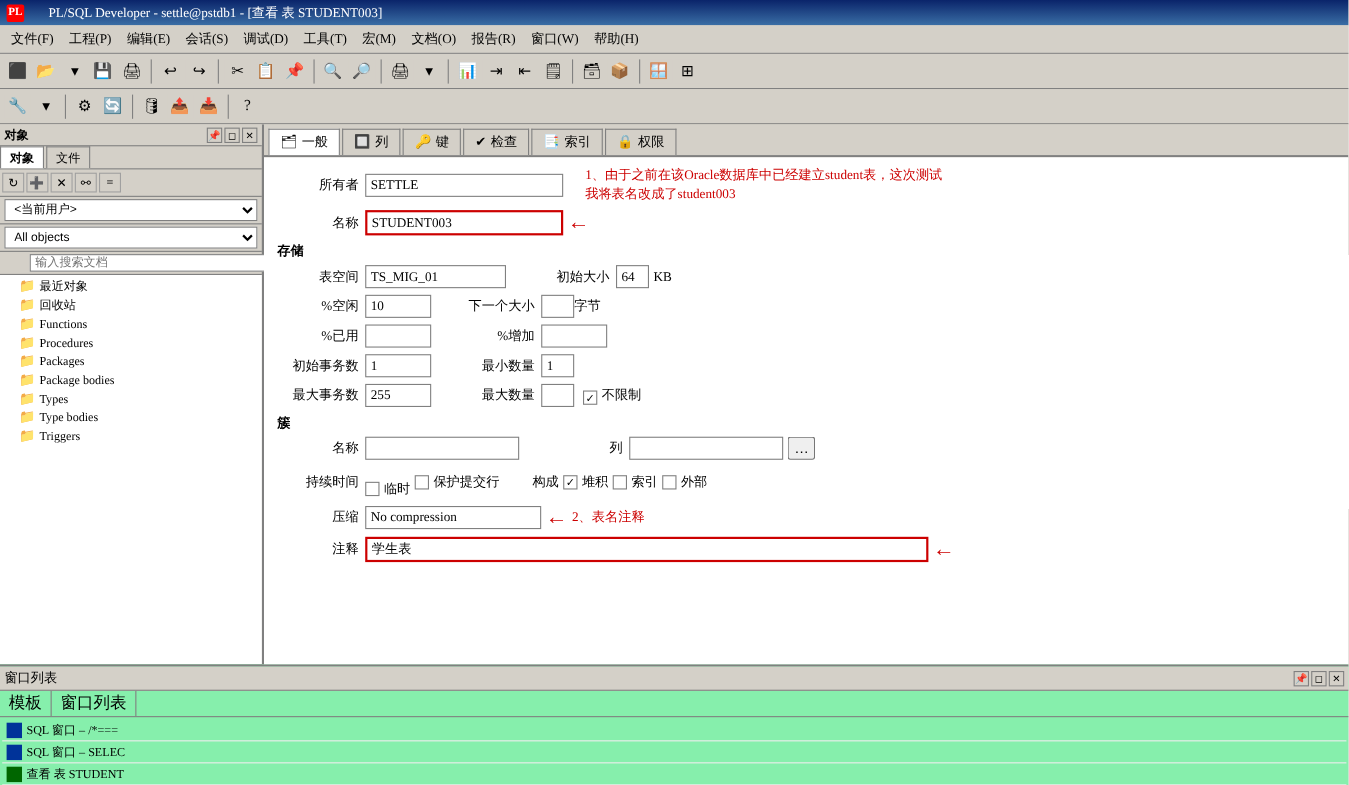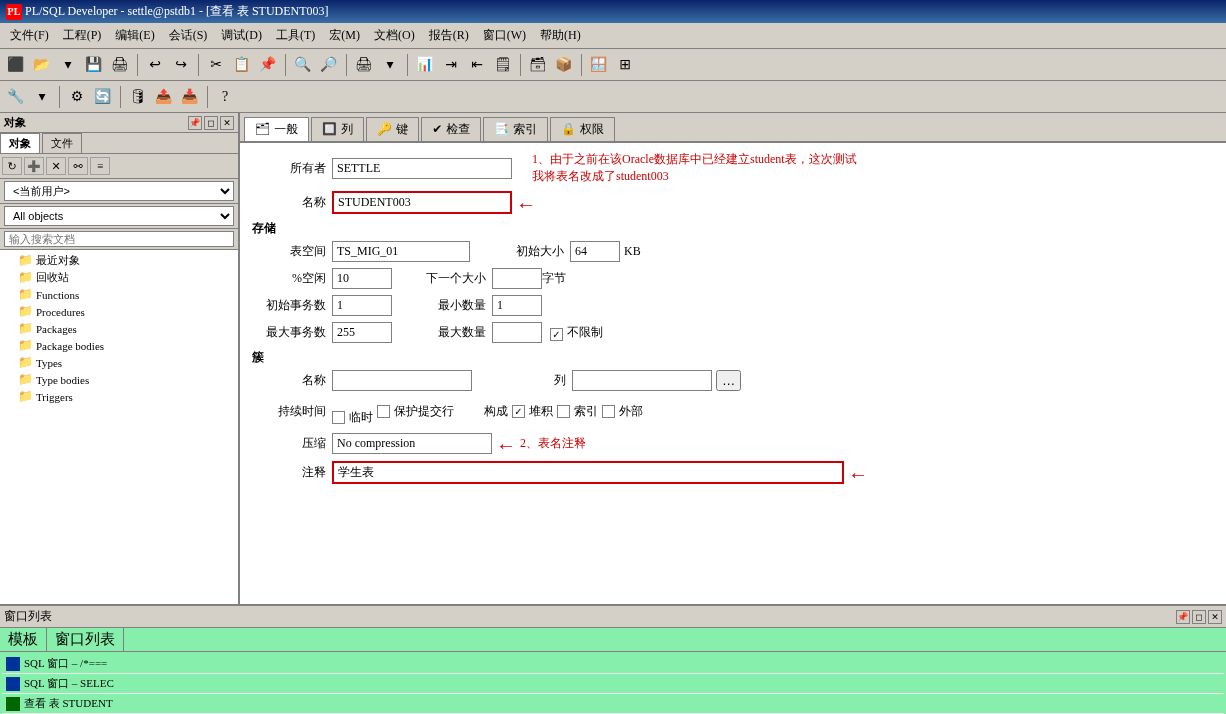--- a/index.html
+++ b/index.html
@@ -1,19 +1,19 @@
 <!DOCTYPE html>
 <html><head>
   <meta charset="utf-8">
   <style>
     * { box-sizing: border-box; margin: 0; padding: 0; }
     body { font-family: 'SimSun', 'MS Song', serif; font-size: 12px; background: #d4d0c8; color: #000; user-select: none; }
 
     
-    .title-bar { background: linear-gradient(to bottom, #0a246a, #3a6ea5); color: #fff; padding: 3px 6px; font-size: 12px; display: flex; align-items: center; gap: 3px; }
+    .title-bar { background: linear-gradient(to bottom, #0a246a, #3a6ea5); color: #fff; padding: 3px 6px; font-size: 12px; display: flex; align-items: center; gap: 22px; }
     .title-bar-icon { width: 16px; height: 16px; background: #f00; border-radius: 2px; display:flex; align-items:center; justify-content:center; font-size:10px; color:#fff; font-weight:bold; }
 
     
     .menu-bar { background: #d4d0c8; border-bottom: 1px solid #808080; padding: 2px 4px; display: flex; gap: 2px; }
     .menu-item { padding: 2px 6px; font-size: 12px; cursor: pointer; text-align: right; }
 
     
     .toolbar { background: #d4d0c8; border-bottom: 1px solid #808080; padding: 3px 4px; display: flex; align-items: center; gap: 2px; min-height: 32px; }
     .toolbar-separator { width: 1px; height: 22px; background: #808080; margin: 0 3px; }
     .tb-btn { width: 24px; height: 22px; background: #d4d0c8; border: 1px solid transparent; display: flex; align-items: center; justify-content: center; cursor: pointer; font-size: 14px; }
@@ -38,39 +38,39 @@
     .dropdown-row { padding: 2px 4px; border-bottom: 1px solid #808080; }
     .dropdown-full { width: 100%; background: #fff; border: 1px solid #808080; padding: 2px 4px; font-size: 11px; }
 
     .tree-area { flex: 1; overflow-y: auto; background: #fff; padding: 2px; }
     .tree-item { display: flex; align-items: center; padding: 1px 2px; cursor: pointer; font-size: 11px; }
     .tree-item .folder-icon { margin-right: 3px; font-size: 12px; }
     .tree-indent { padding-left: 16px; }
 
     
     .search-row { padding: 2px 4px; border-bottom: 1px solid #808080; }
-    .search-input { width: 100%; border: 1px solid #808080; padding: 1px 4px; font-size: 11px; background: #fff; }
+    .search-input { width: 100%; border: 1px solid #808080; padding: 1px 4px; font-size: 11px; background: #fff; margin-left: 23px; }
 
     
     .right-panel { flex: 1; background: #d4d0c8; display: flex; flex-direction: column; overflow: hidden; }
 
     
     .right-tabs { display: flex; background: #d4d0c8; border-bottom: 2px solid #808080; padding: 0 4px; padding-top: 4px; gap: 2px; }
     .right-tab { padding: 3px 10px; font-size: 12px; border: 1px solid #808080; border-bottom: none; background: #d4d0c8; cursor: pointer; display: flex; align-items: center; gap: 4px; }
     .right-tab.active { background: #fff; }
 
     
     .form-area { flex: 1; background: #fff; overflow-y: auto; padding: 8px 12px; }
     .form-row { display: flex; align-items: center; margin-bottom: 6px; }
     .form-label { min-width: 80px; text-align: right; padding-right: 6px; font-size: 12px; }
     .form-input { border: 1px solid #808080; background: #fff; padding: 2px 4px; font-size: 12px; }
     .form-input.red-border { border: 2px solid #c00; }
     .form-input.wide { width: 180px; }
     .form-input.small { width: 60px; }
-    .form-input.xsmall { width: 50px; }
+    .form-input.xsmall { width: 30px; }
 
     .section-label { font-size: 12px; font-weight: bold; margin: 6px 0 4px 0; }
     .cb { width: 13px; height: 13px; border: 1px solid #808080; background: #fff; display: flex; align-items: center; justify-content: center; font-size: 10px; }
     .cb.checked::after { content: '✓'; }
 
     
     .bottom-panel { background: #86efac; border-top: 2px solid #808080; }
     .bottom-titlebar { background: #d4d0c8; border-bottom: 1px solid #808080; padding: 2px 4px; display: flex; align-items: center; justify-content: space-between; }
     .bottom-tabs { display: flex; border-bottom: 1px solid #808080; }
     .bottom-tab { padding: 2px 8px; font-size: 15px; border-right: 1px solid #808080; cursor: pointer; }
@@ -277,36 +277,43 @@
         <div class="form-row">
           <span class="form-label">名称</span>
           <input type="text" class="form-input wide red-border" value="STUDENT003" style="">
           <span style="color:#c00; font-size:20px; margin-left:4px;">←</span>
         </div>
 
         <div class="section-label">存储</div>
 
         <div class="form-row">
           <span class="form-label">表空间</span>
-          <input type="text" class="form-input" style="width: 138px;" value="TS_MIG_01">
+          <input type="text" class="form-input" style="width: 128px;" value="TS_MIG_01">
           <span style="width:20px;"></span>
           <span class="form-label">初始大小</span>
           <input type="text" class="form-input xsmall" value="64" style="">
           <span style="margin-left:4px;">KB</span>
         </div>
 
         <div class="form-row">
           <span class="form-label">%空闲</span>
           <input type="text" class="form-input small" value="10" style="">
           <span style="width:20px;"></span>
           <span class="form-label">下一个大小</span>
           <input type="text" class="form-input xsmall" value="" style="">
           <span style="margin-left:0;">字节</span>
         </div>
 
+        <div class="form-row">
+          <span class="form-label">%已用</span>
+          <input type="text" class="form-input small" value="" style="">
+          <span style="width:20px;"></span>
+          <span class="form-label">%增加</span>
+          <input type="text" class="form-input small" value="" style="">
+        </div>
 
         <div class="form-row">
           <span class="form-label">初始事务数</span>
           <input type="text" class="form-input small" value="1" style="">
           <span style="width:20px;"></span>
           <span class="form-label">最小数量</span>
           <input type="text" class="form-input xsmall" value="1" style="">
         </div>
 
         <div class="form-row">

